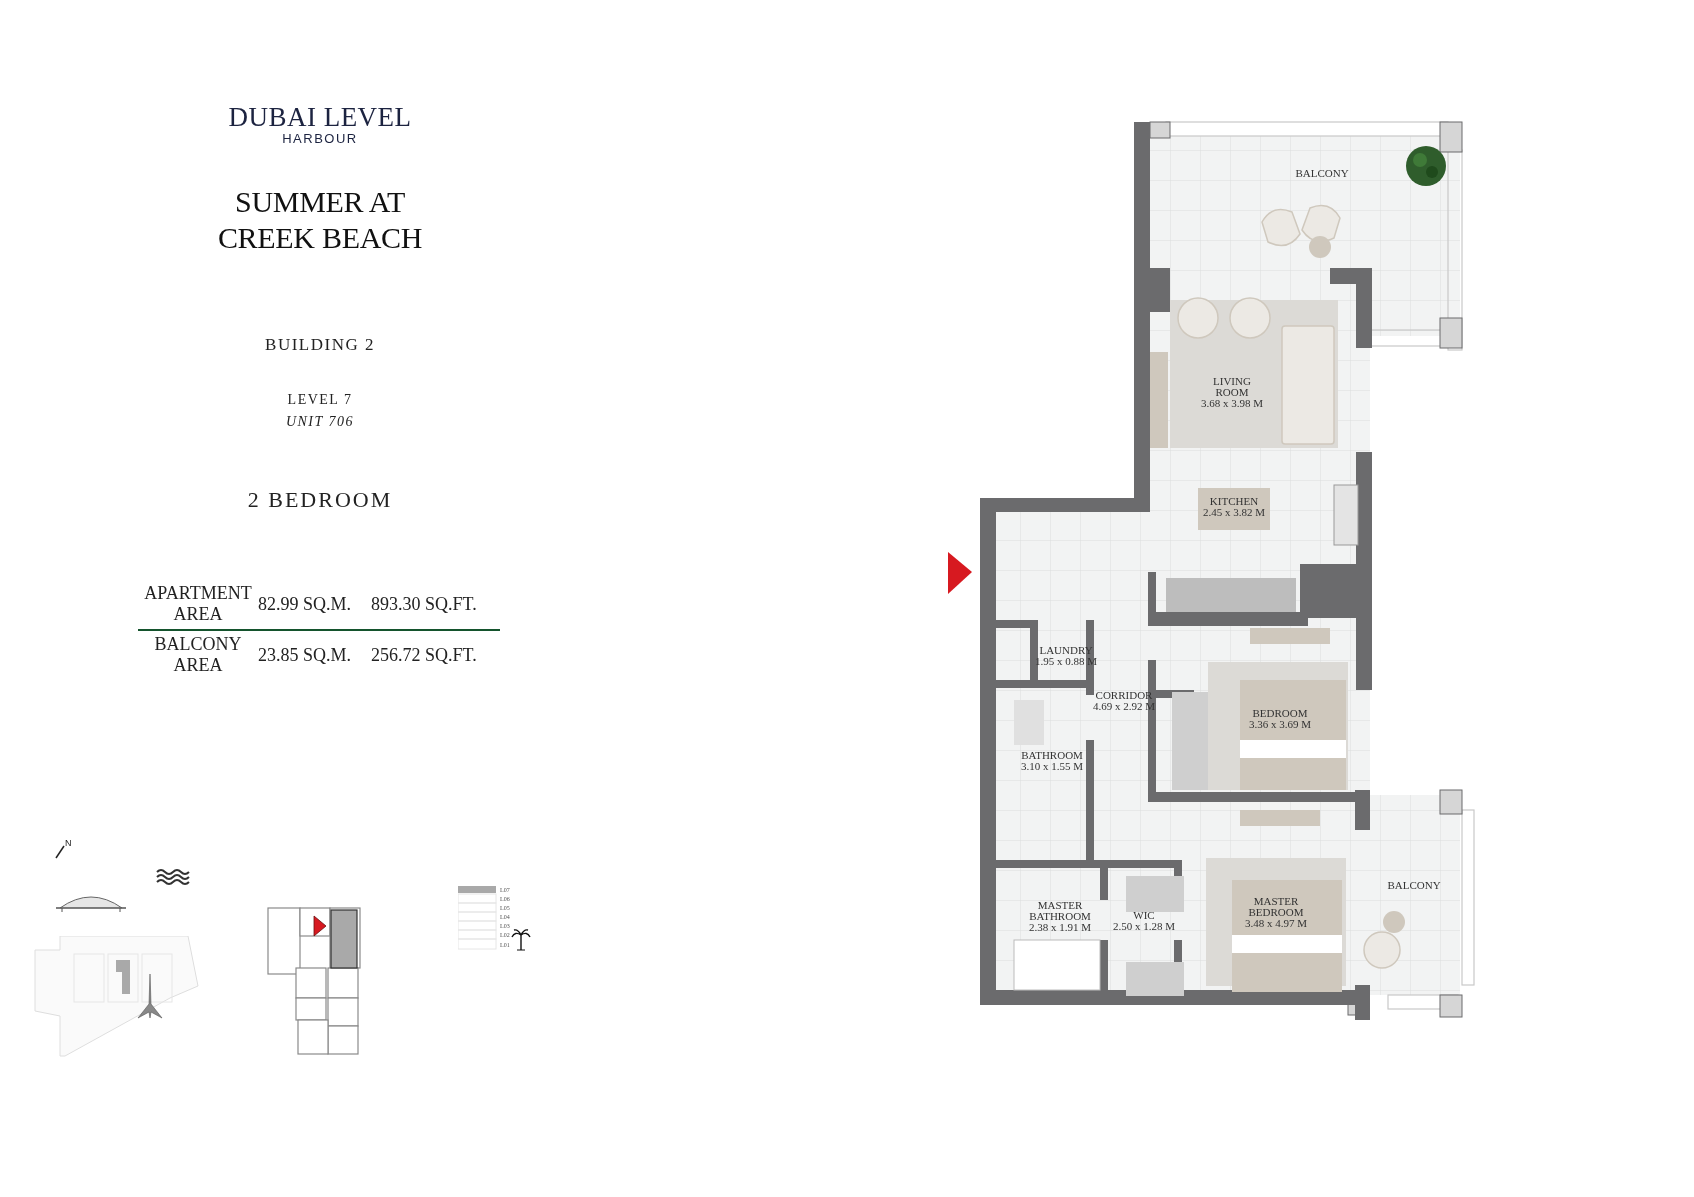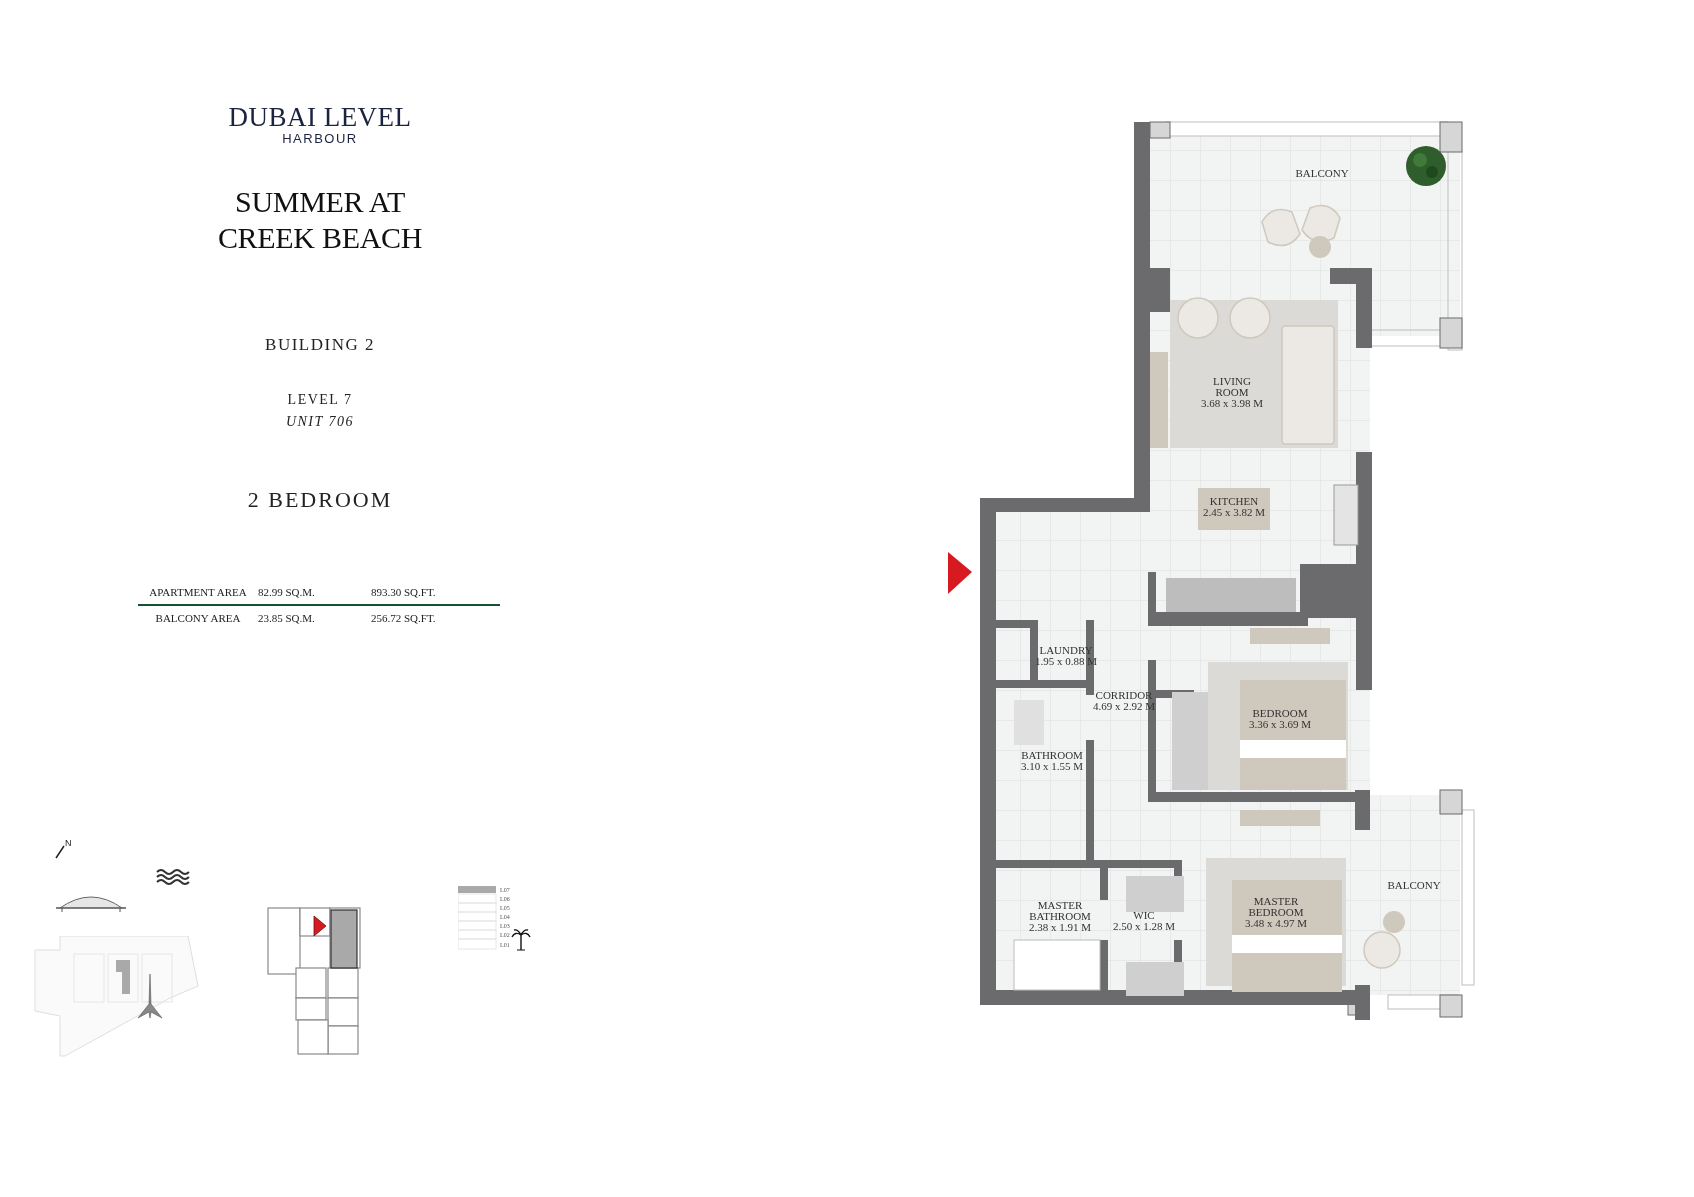--- a/index.html
+++ b/index.html
@@ -10,21 +10,21 @@
   .brand { left:190px; top:102px; width:260px; text-align:center; color:#1c2340; }
   .brand .b1 { font-family:"Liberation Serif", serif; font-size:27px; letter-spacing:0.5px; line-height:30px; }
   .brand .b2 { font-family:"Liberation Sans", sans-serif; font-size:13px; letter-spacing:1.5px; line-height:14px; }
   .project { left:190px; top:184px; width:260px; text-align:center; font-family:"Liberation Serif", serif; font-size:30px; line-height:36px; color:#111; letter-spacing:-0.3px; }
   .meta { left:190px; width:260px; text-align:center; font-family:"Liberation Serif", serif; letter-spacing:1.5px; color:#222; }
   .meta.bldg { top:335px; font-size:17px; }
   .meta.lvl { top:375px; font-size:14px;margin-top:17px; }
   .meta.unit { top:414px; font-size:14px;font-style:italic; }
   .meta.type { top:487px; font-size:22px; letter-spacing:2px; }
 
-  .area-table { left:138px; top:580px; width:362px; border-collapse:collapse; font-family:"Liberation Serif", serif; font-size:11px; color:#222; }
+  .area-table { left:138px; top:580px; width:362px; border-collapse:collapse; font-family:"Liberation Serif", serif; font-size:18px; color:#222; }
   .area-table td { padding:3px 0 4px 0; height:17px; }
   .area-table tr + tr td { border-top:2px solid #14532d; }
   .area-table td.c0 { text-align:center; width:120px; }
   .area-table td.c1 { text-align:left; width:113px; }
   .area-table td.c2 { text-align:left; width:129px; }
 
   
   .keymap { left:30px; top:830px; width:560px; height:300px; }
   .room-label { position:absolute; font-family:"Liberation Serif", serif; font-size:11px; line-height:11px; text-align:center; color:#333; white-space:nowrap; transform:translateX(-50%); }
 </style>

